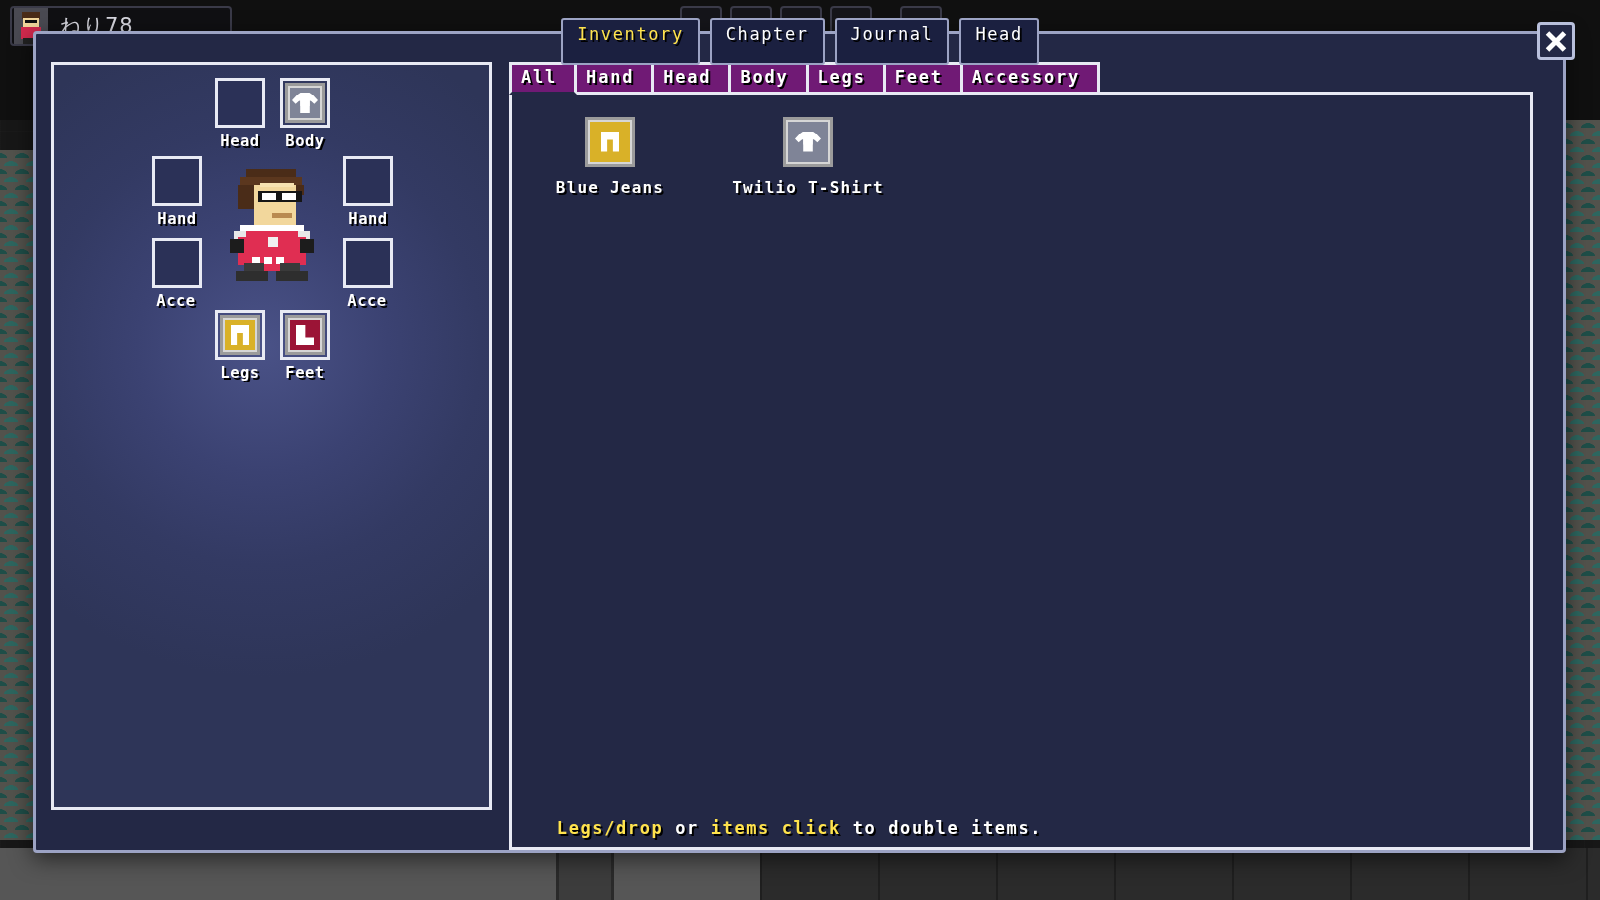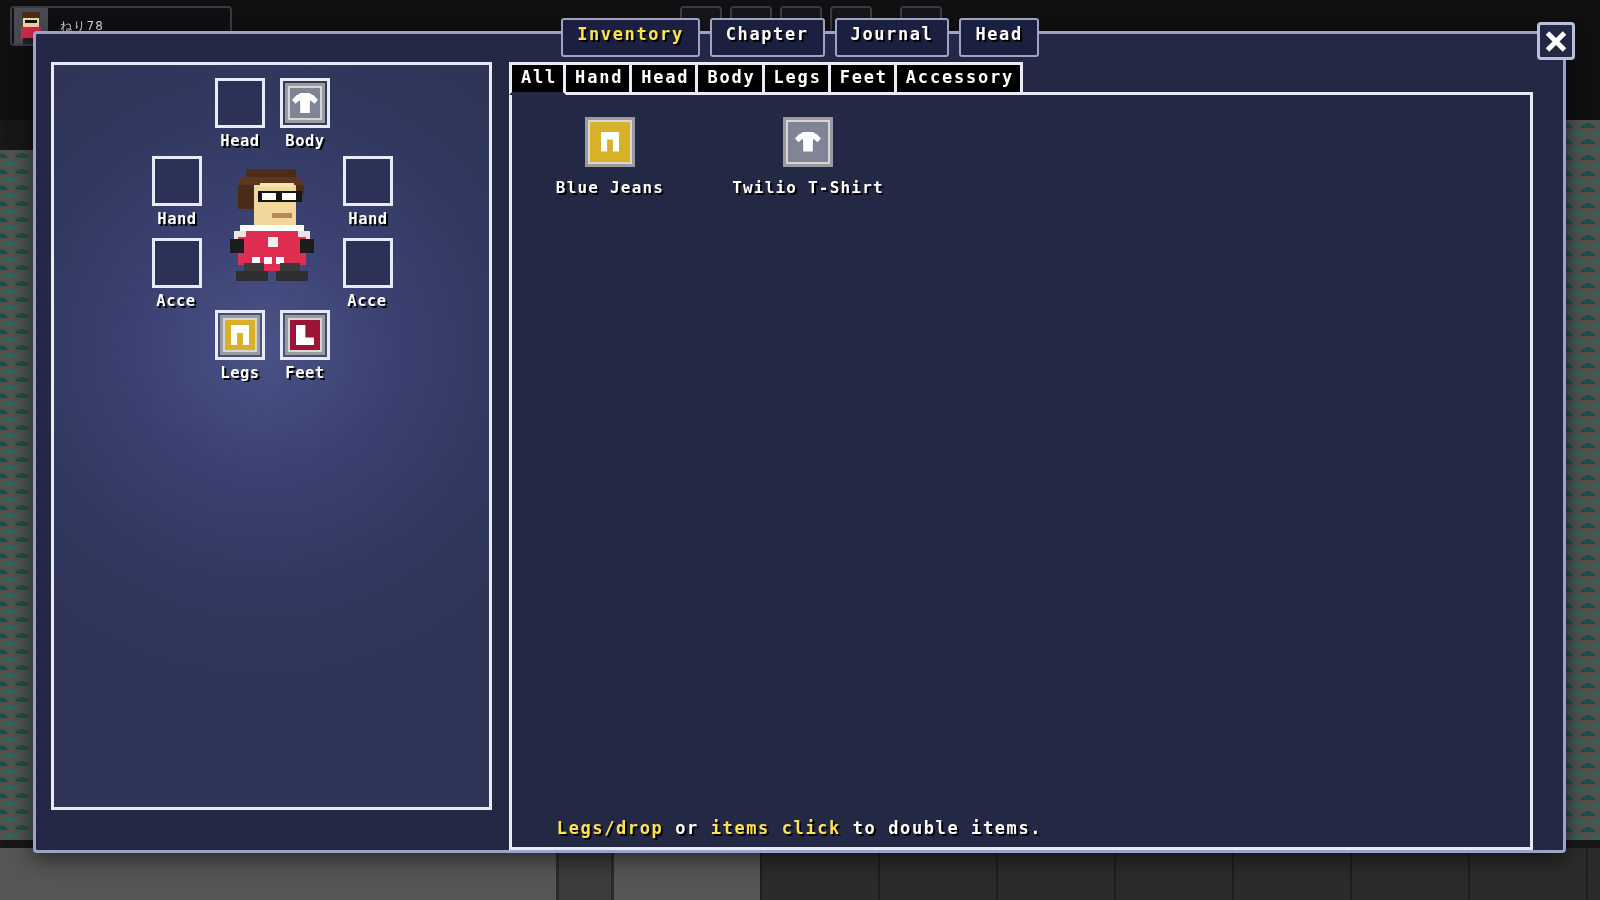--- a/index.html
+++ b/index.html
@@ -91,21 +91,21 @@
     background: #4a4a52;
     overflow: hidden;
   }
   .hud-avatar-hair { position:absolute; left:8px; top:4px; width:18px; height:7px; background:#4a2c18; }
   .hud-avatar-face { position:absolute; left:9px; top:10px; width:16px; height:9px; background:#f2d79c; }
   .hud-avatar-glass { position:absolute; left:11px; top:12px; width:12px; height:3px; background:#111; }
   .hud-avatar-body { position:absolute; left:7px; top:19px; width:20px; height:12px; background:#d32a4e; }
   .hud-avatar-legs { position:absolute; left:9px; top:30px; width:16px; height:6px; background:#222; }
   .hud-player-name {
     color: #d8d8e0;
-    font-size: 12px;
+    font-size: 21px;
     margin-left: 12px;
     letter-spacing: 1px;
     font-family: "DejaVu Sans", sans-serif;
   }
   .hud-btn {
     position: absolute;
     top: 6px;
     width: 42px; height: 38px;
     background: rgba(22,22,28,0.9);
     border: 2px solid #3a3a48;
@@ -146,25 +146,25 @@
     top: 18px; left: 0; right: 0;
     display: flex;
     justify-content: center;
     gap: 10px;
     z-index: 6;
   }
   .top-tab {
     background: #1b2040;
     border: 2px solid #9ca3c4;
     border-radius: 3px;
-    padding: 6px 14px 12px 14px;
+    padding: 6px 14px 20px 14px;
     color: #ffffff;
     font-size: 17px;
     letter-spacing: 1.6px;
-    font-weight: bold;
+    font-weight: normal;
     text-shadow: 2px 2px 0 #000;
     cursor: pointer;
     line-height: 1;
   }
   .top-tab.active { color: #ffe34d; }
 
   
   #inventory-modal {
     position: absolute;
     left: 33px; top: 31px;
@@ -308,26 +308,26 @@
   #filter-tabs {
     display: flex;
     align-items: flex-end;
     position: relative;
     z-index: 3;
     margin-bottom: -3px;
     margin-left: 1px;
   }
   .filter-tab {
     border: 3px solid #e8eaf4;
-    background: #000000;
+    background: #701a75;
     color: #ffffff;
     font-size: 17px;
     font-weight: bold;
     letter-spacing: 1.8px;
-    padding: 3px 6px 4px 9px;
+    padding: 3px 17px 4px 9px;
     margin-right: -3px;
     text-shadow: 2px 2px 0 #000;
     cursor: pointer;
     line-height: 1.15;
   }
   .filter-tab.active {
     border-bottom-color: #232845;
     position: relative;
     z-index: 4;
   }

